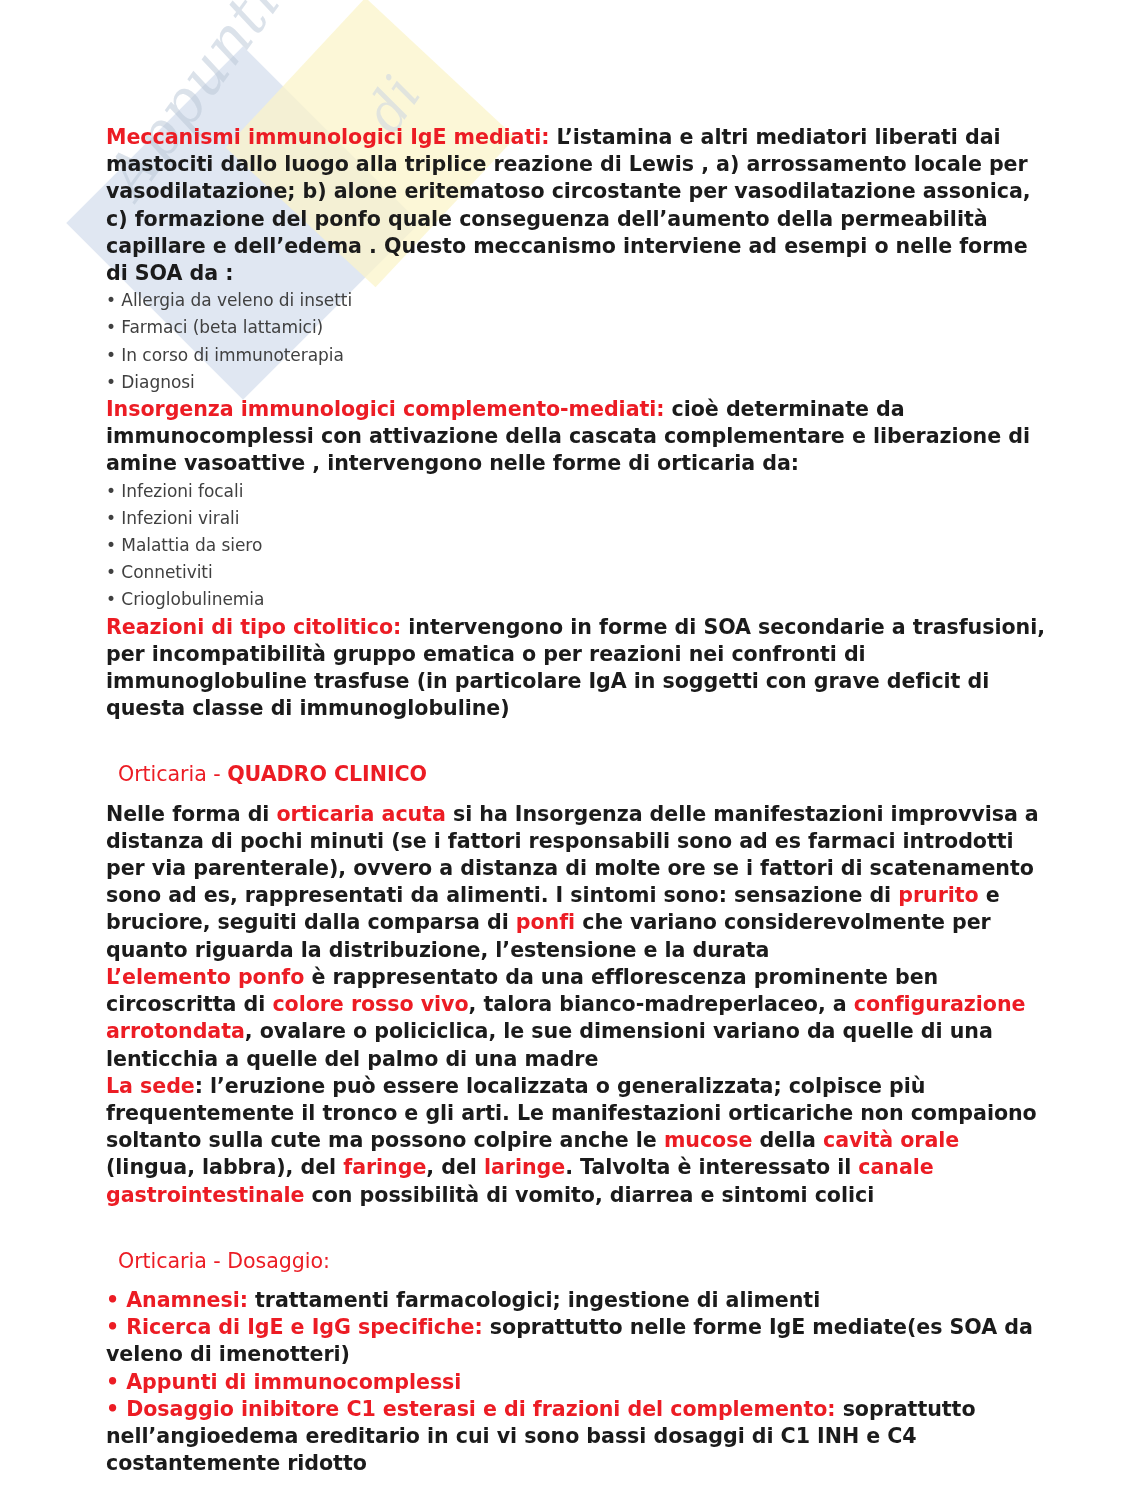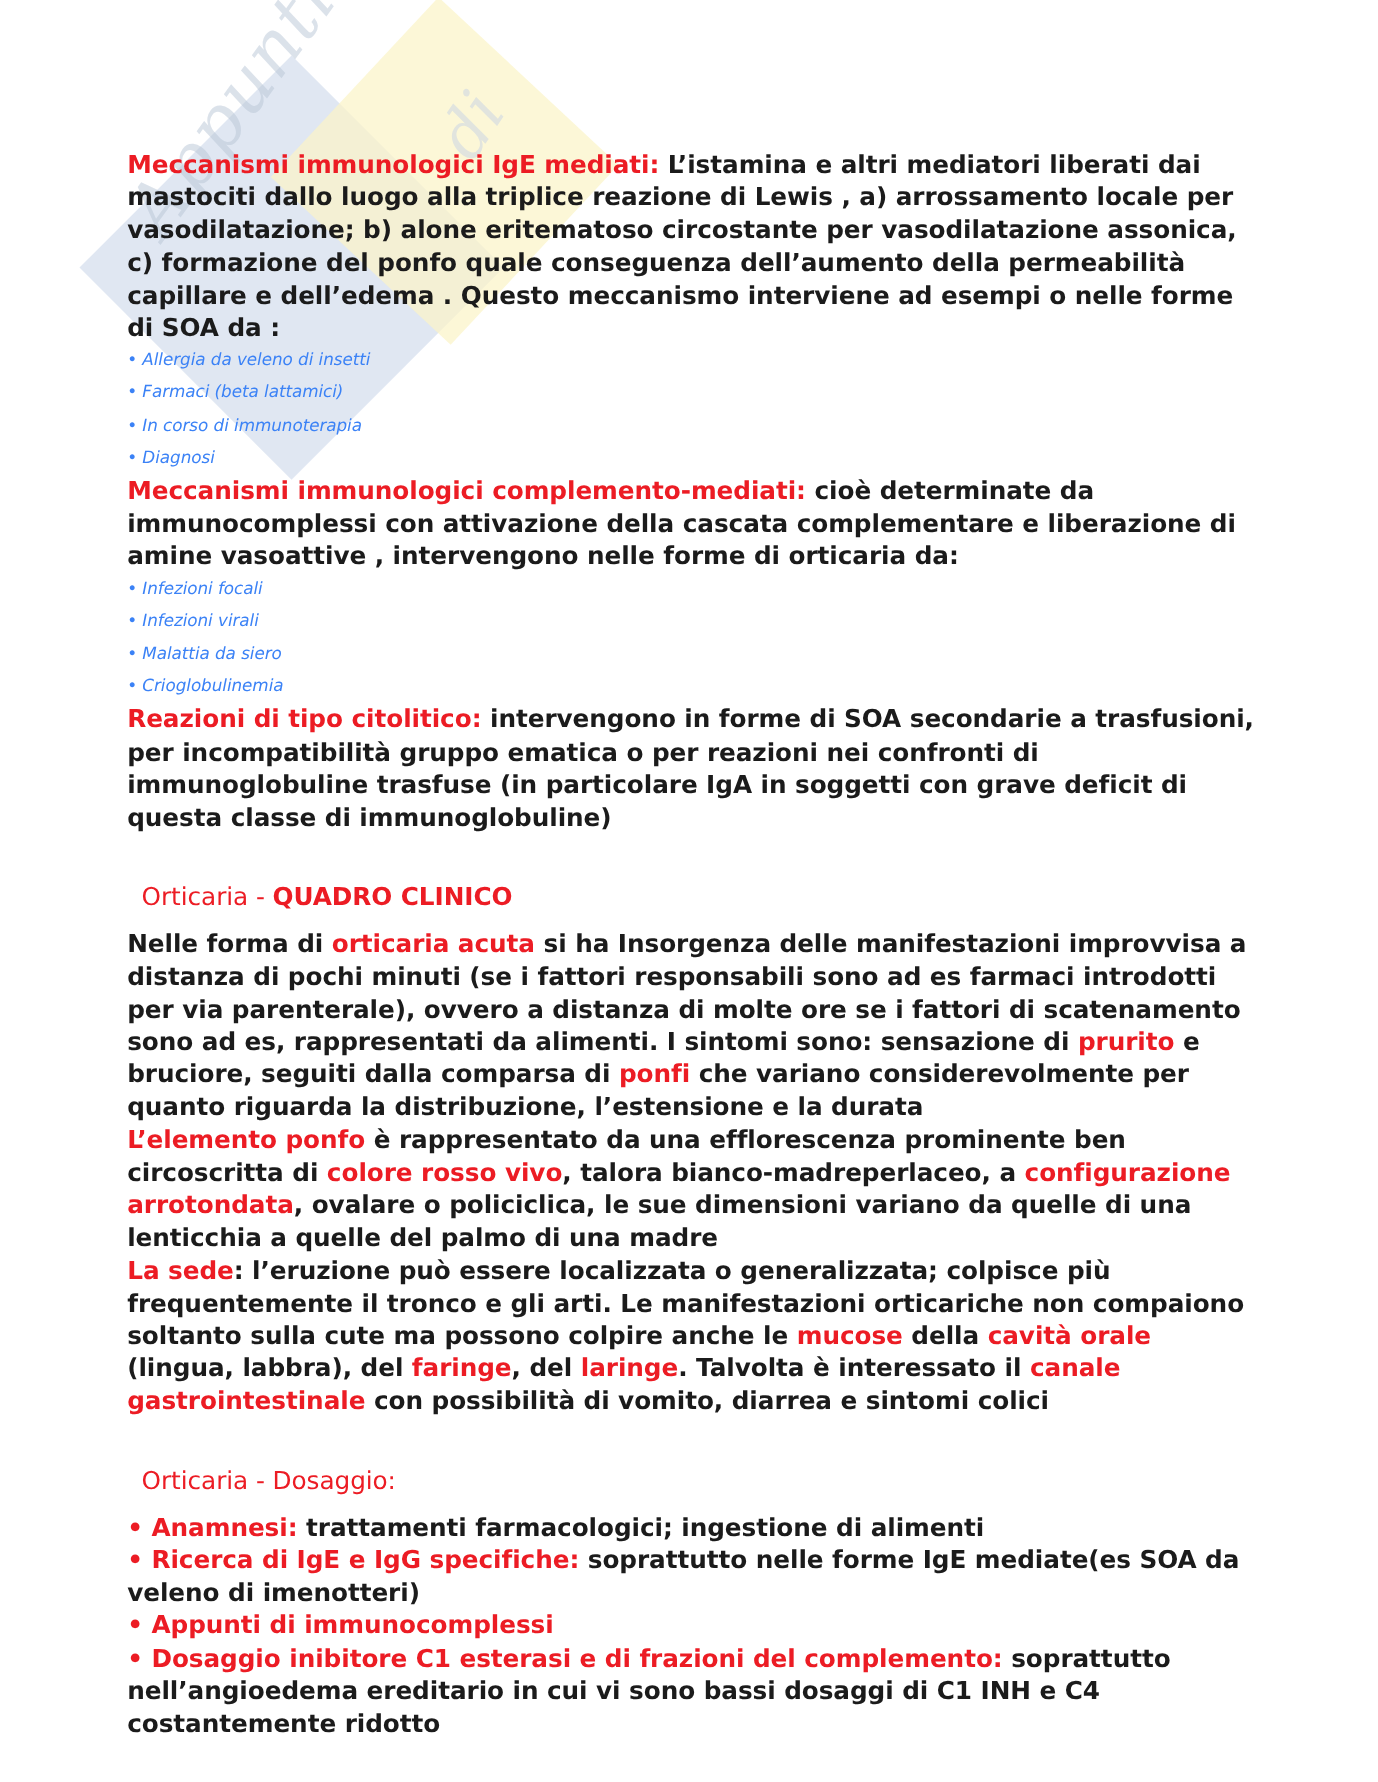--- a/index.html
+++ b/index.html
@@ -88,26 +88,25 @@
     font-weight: bold;
   }
   .red {
     color: #ec1c24;
   }
   .red-b {
     color: #ec1c24;
     font-weight: bold;
   }
   .bullet-line {
-    font-size: 14px;
+    font-size: 17px;
     line-height: 27.2px;
-    color: #3b82f6;
+    color: #404040;
     margin: 0;
     letter-spacing: -0.05px;
-    font-style: italic;
   }
   .spacer {
     height: 27px;
   }
   .heading {
     font-size: 20.6px;
     line-height: 27.2px;
     margin: 12px;
     letter-spacing: -0.05px;
   }
@@ -126,25 +125,26 @@
 
   <div class="content">
 
     <p class="para"><span class="red">Meccanismi immunologici IgE mediati:</span><span> L’istamina e altri mediatori liberati dai mastociti dallo luogo alla triplice reazione di Lewis , a) arrossamento locale per vasodilatazione; b) alone eritematoso circostante per vasodilatazione assonica, c) formazione del ponfo quale conseguenza dell’aumento della permeabilità capillare e dell’edema . Questo meccanismo interviene ad esempi o nelle forme di SOA da :</span></p>
 
     <p class="bullet-line red">• Allergia da veleno di insetti</p>
     <p class="bullet-line red">• Farmaci (beta lattamici)</p>
     <p class="bullet-line red">• In corso di immunoterapia</p>
     <p class="bullet-line red">• Diagnosi</p>
 
-    <p class="para"><span class="red">Meccanismi immunologici complemento-mediati:</span><span> cioè determinate da immunocomplessi con attivazione della cascata complementare e liberazione di amine vasoattive , intervengono nelle forme di orticaria da:</span></p>
+    <p class="para"><span class="red">Insorgenza immunologici complemento-mediati:</span><span> cioè determinate da immunocomplessi con attivazione della cascata complementare e liberazione di amine vasoattive , intervengono nelle forme di orticaria da:</span></p>
 
     <p class="bullet-line red">• Infezioni focali</p>
     <p class="bullet-line red">• Infezioni virali</p>
     <p class="bullet-line red">• Malattia da siero</p>
+    <p class="bullet-line red">• Connetiviti</p>
     <p class="bullet-line red">• Crioglobulinemia</p>
 
     <p class="para"><span class="red">Reazioni di tipo citolitico:</span><span> intervengono in forme di SOA secondarie a trasfusioni, per incompatibilità gruppo ematica o per reazioni nei confronti di immunoglobuline trasfuse (in particolare IgA in soggetti con grave deficit di questa classe di immunoglobuline)</span></p>
 
     <div class="spacer"></div>
 
     <p class="heading"><span class="red">Orticaria - </span><span class="red-b">QUADRO CLINICO</span></p>
 
     <p class="para"><span>Nelle forma di </span><span class="red">orticaria acuta</span><span> si ha Insorgenza delle manifestazioni improvvisa a distanza di pochi minuti (se i fattori responsabili sono ad es farmaci introdotti per via parenterale), ovvero a distanza di molte ore se i fattori di scatenamento sono ad es, rappresentati da alimenti. I sintomi sono: sensazione di </span><span class="red">prurito</span><span> e bruciore, seguiti dalla comparsa di </span><span class="red">ponfi</span><span> che variano considerevolmente per quanto riguarda la distribuzione, l’estensione e la durata</span></p>
 

